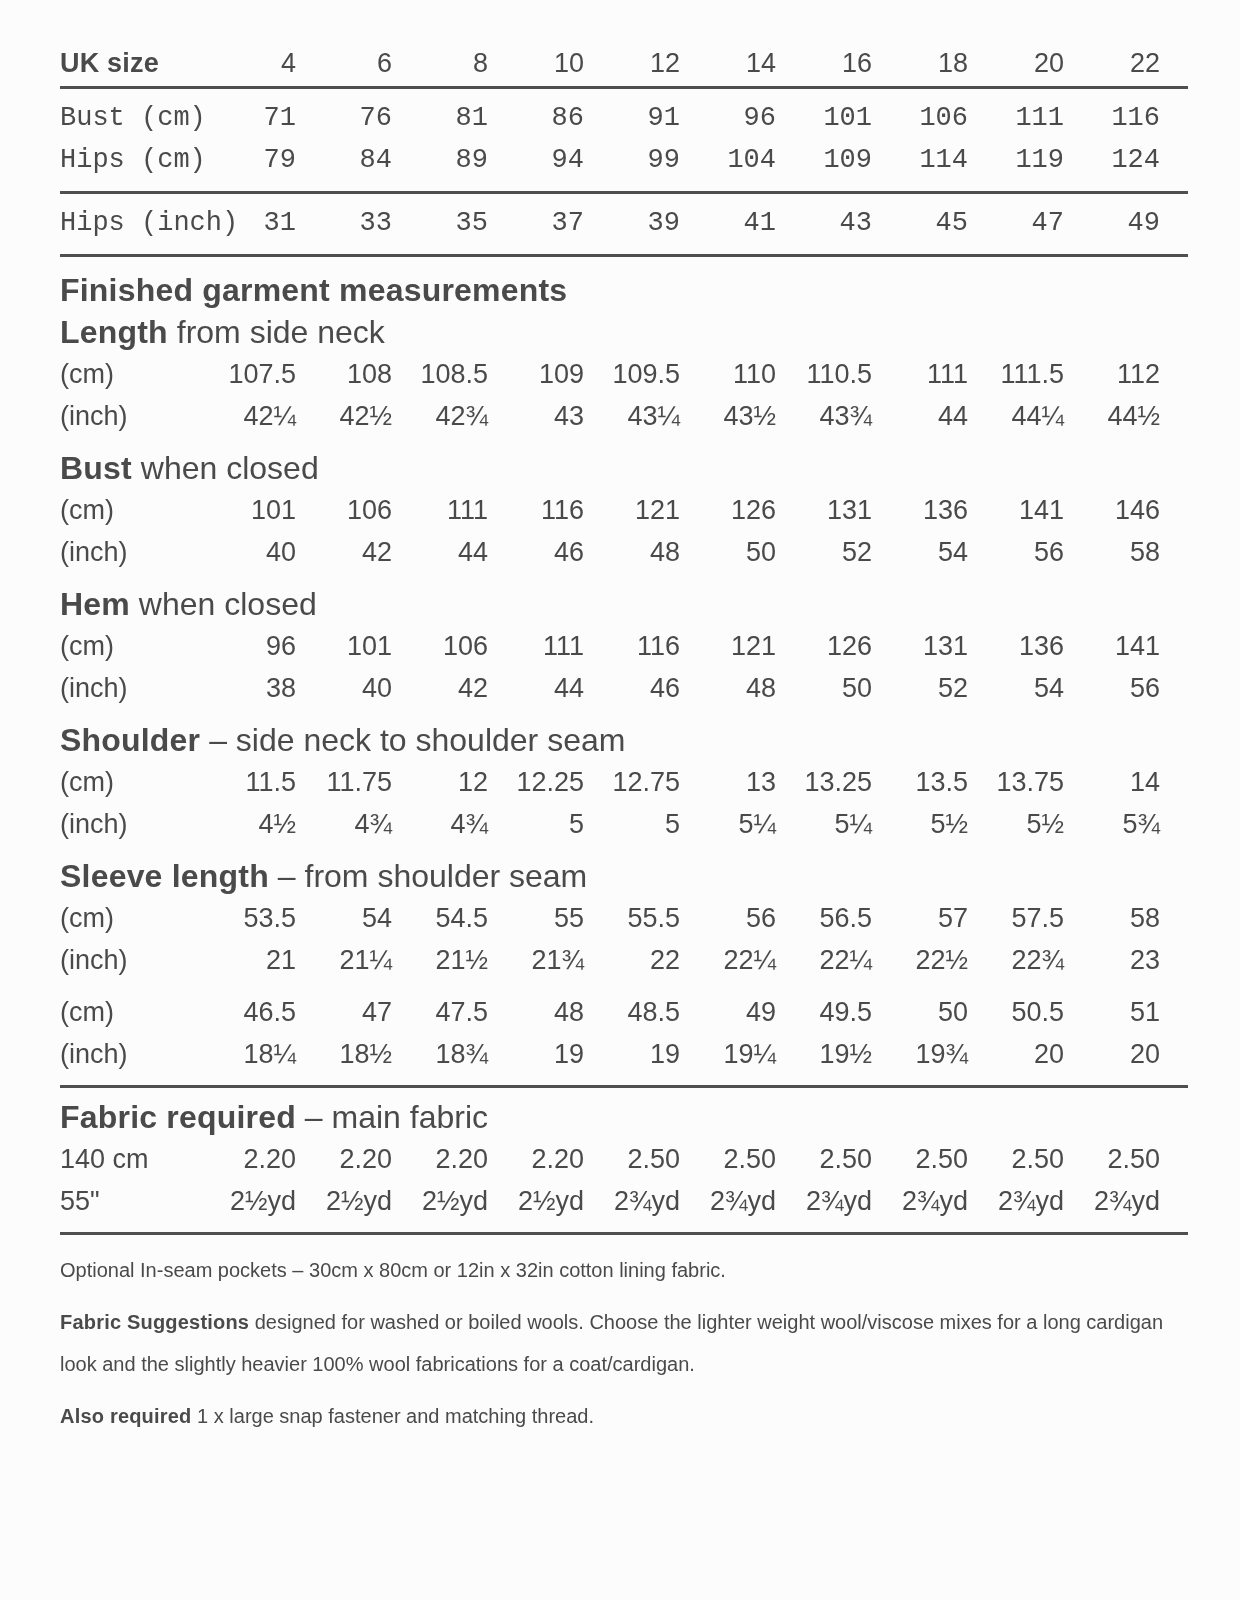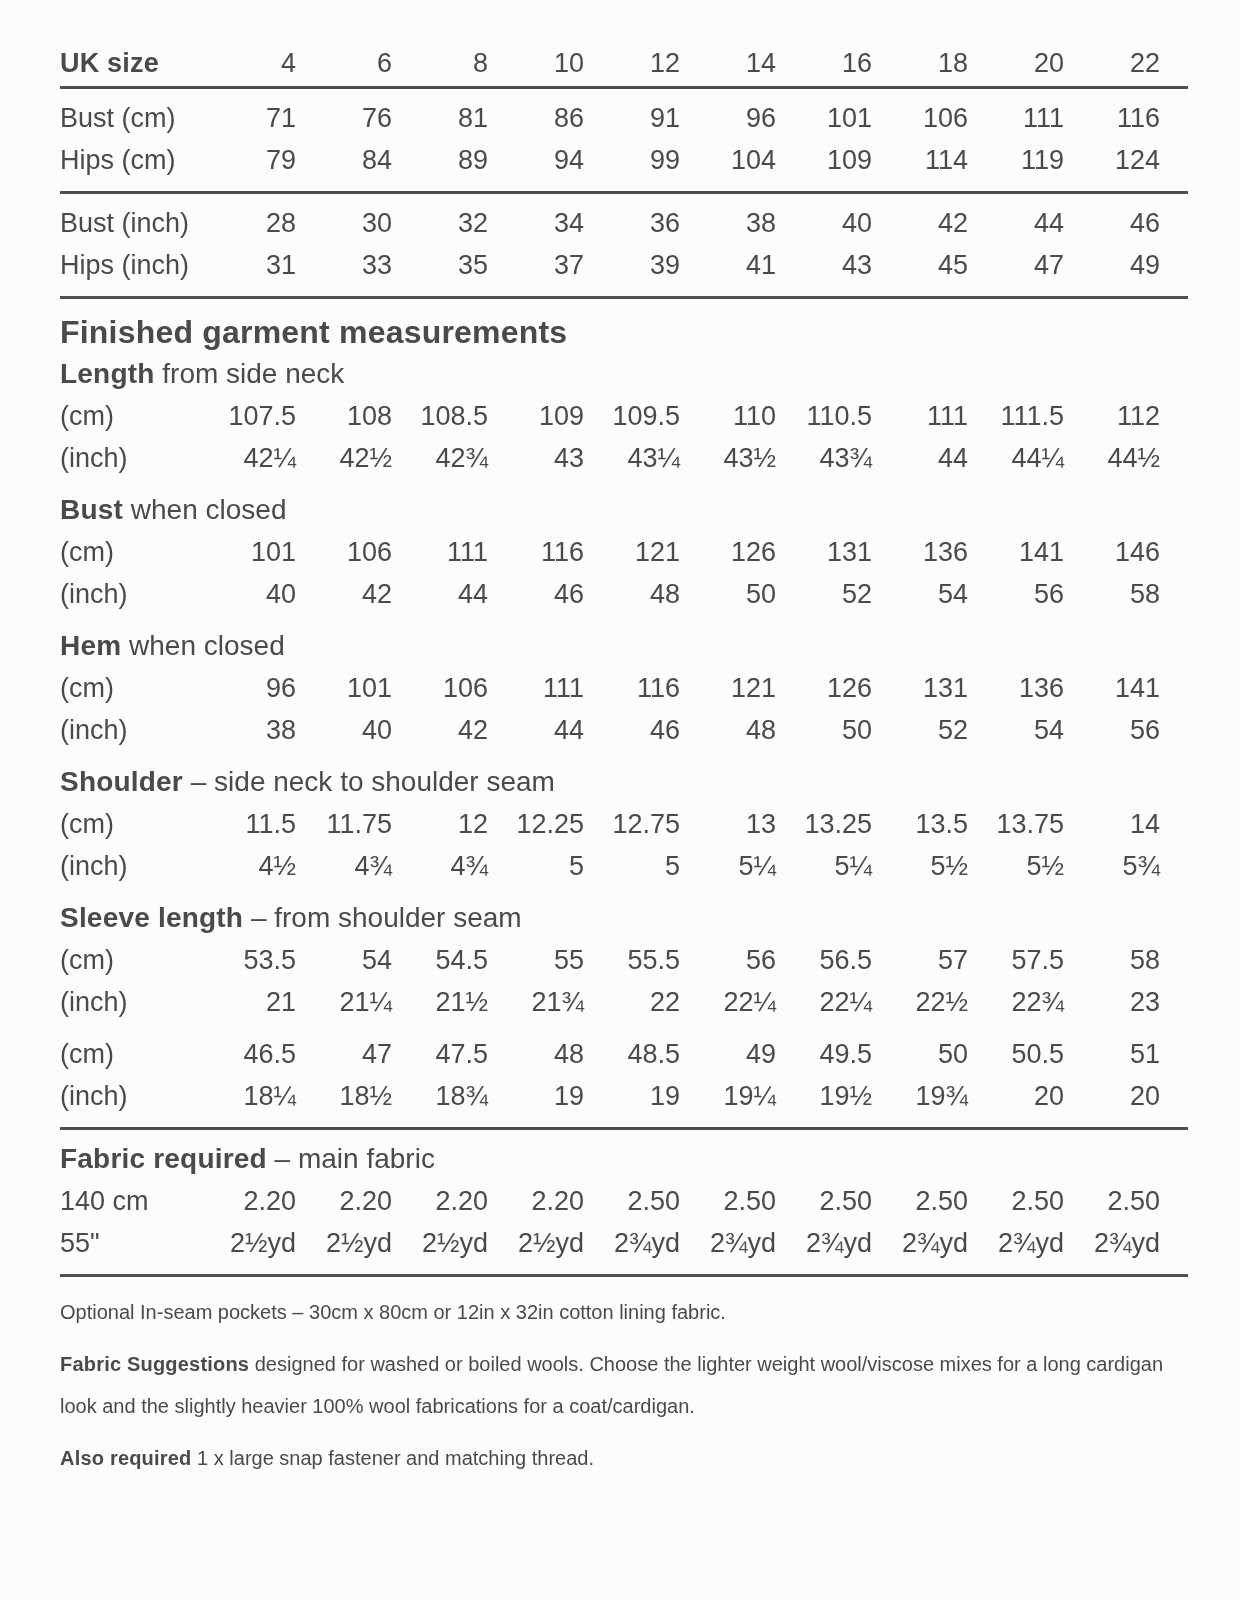--- a/index.html
+++ b/index.html
@@ -31,40 +31,40 @@
   }
   table.grid th.lbl {
     width: 140px;
     text-align: left;
   }
   table.grid td { text-align: right; }
 
   table.head th, table.head td { height: 46px; }
   table.head th.lbl { font-weight: 700; letter-spacing: 0.2px; }
 
-  table.body-grid { margin: 8px 0 10px 0; }
+  table.body-grid { margin: 8px 0 10px 0; font-family: Liberation Mono, monospace; }
 
   .rule {
     width: 1128px;
     height: 3px;
     background: #4f4f4f;
   }
 
   .main-title {
     margin: 12px 0 0 0;
     font-size: 32px;
     font-weight: 700;
     height: 42px;
     line-height: 42px;
     letter-spacing: 0.2px;
   }
 
   .section { margin: 0 0 10px 0; }
   .sec-title {
-    font-size: 28px;
+    font-size: 32px;
     height: 42px;
     line-height: 42px;
     white-space: nowrap;
   }
   .b { font-weight: 700; letter-spacing: 0.2px; }
 
   .fabric-block { margin-top: 8px; }
 
   .note {
     margin: 14px 0 0 0;
@@ -128,33 +128,20 @@
           <td>124</td>
         </tr>
       </tbody>
   </table>
 
   <div class="rule"></div>
 
   <table class="grid body-grid">
     <tbody>
         <tr>
-          <th class="lbl">Bust (inch)</th>
-          <td>28</td>
-          <td>30</td>
-          <td>32</td>
-          <td>34</td>
-          <td>36</td>
-          <td>38</td>
-          <td>40</td>
-          <td>42</td>
-          <td>44</td>
-          <td>46</td>
-        </tr>
-        <tr>
           <th class="lbl">Hips (inch)</th>
           <td>31</td>
           <td>33</td>
           <td>35</td>
           <td>37</td>
           <td>39</td>
           <td>41</td>
           <td>43</td>
           <td>45</td>
           <td>47</td>

